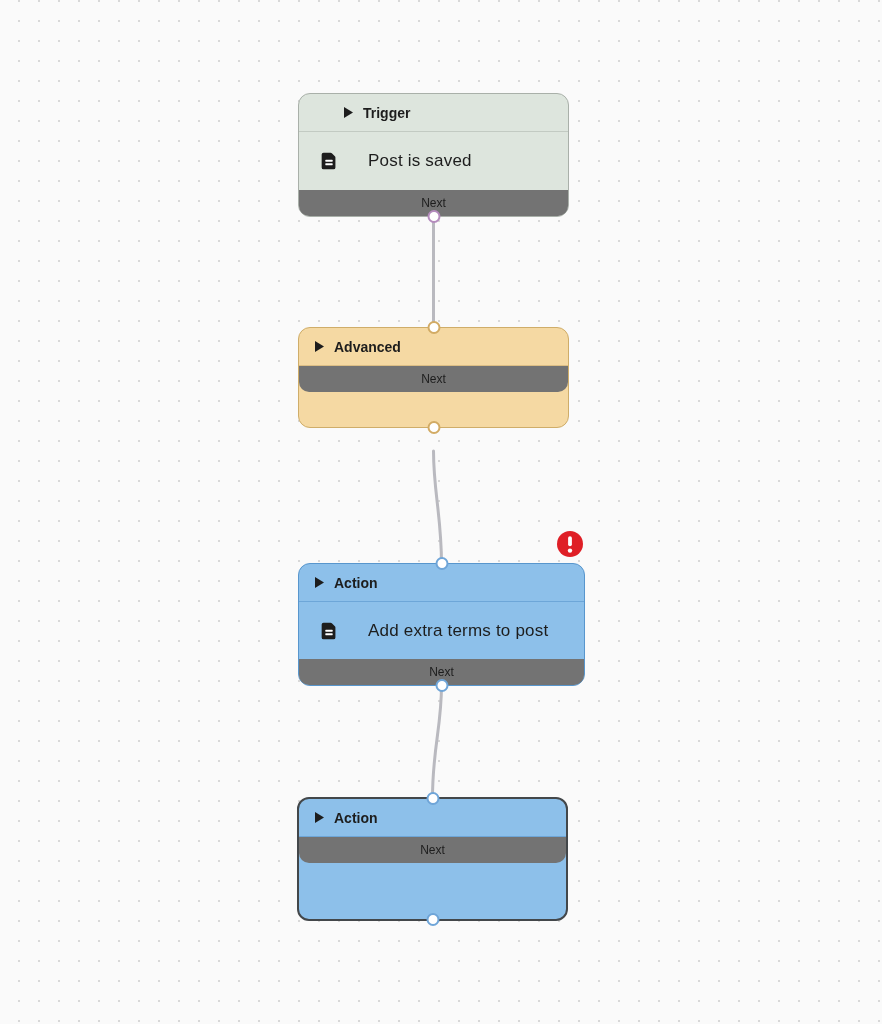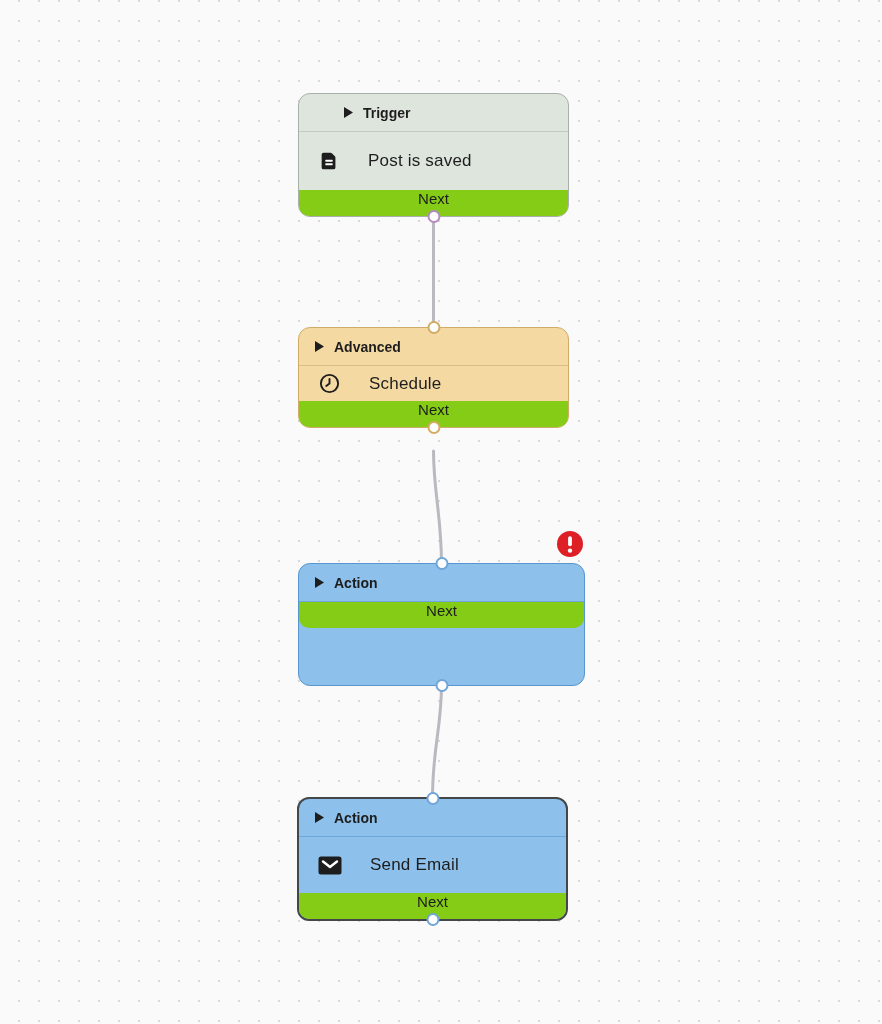--- a/index.html
+++ b/index.html
@@ -36,24 +36,24 @@
   }
   .node-body{
     flex:1;
     display:flex;align-items:center;gap:28px;
     padding:0 19px;
     font-size:17px;font-weight:500;
     letter-spacing:.2px;
   }
   .node-footer{
     height:26px;flex:0 0 26px;
-    background:#84cc16;
+    background:#737373;
     border-radius:0 0 10px 10px;
-    display:flex;align-items:flex-start;justify-content:center;
-    font-size:15px;
+    display:flex;align-items:center;justify-content:center;
+    font-size:12px;
   }
   .icon{display:inline-flex;align-items:center;justify-content:center;line-height:0;}
 
   
   .node--trigger{left:298px;top:93px;width:271px;height:124px;background:#dde5dd;border:1.5px solid #a9b0a9;}
   .node--trigger .node-header{border-bottom-color:#c2cac2;padding-left:45px;}
   .node--trigger .port{border-color:#b48bbd;}
   
   .node--advanced{left:298px;top:327px;width:271px;height:101px;background:#f5d9a3;border:1.5px solid #cfad69;}
   .node--advanced .node-header{border-bottom-color:#dcbe85;}
@@ -125,29 +125,20 @@
   <div class="node node--advanced">
     <span class="port port--in"></span>
     <div class="node-header">
       <span class="icon">
         <svg width="9" height="11" viewBox="0 0 9 11">
             <path d="M0 0 L9 5.5 L0 11 Z" fill="#1d1d1d"></path>
           </svg>
       </span>
       <span>Advanced</span>
     </div>
-    <div class="node-body">
-      <span class="icon">
-        <svg width="23" height="23" viewBox="0 0 24 24" fill="none" stroke="#1d1d1d" stroke-width="2">
-            <circle cx="12" cy="12" r="9"></circle>
-            <path d="M12 7.2 V12 L8.6 14.6" stroke-linecap="round" stroke-linejoin="round"></path>
-          </svg>
-      </span>
-      <span>Schedule</span>
-    </div>
     <div class="node-footer">
       <span>Next</span>
     </div>
     <span class="port port--out"></span>
   </div>
 
   <div class="node node--action1">
     <span class="error-badge">
       <svg width="26" height="26" viewBox="0 0 26 26">
           <circle cx="13" cy="13" r="13" fill="#df1f26"></circle>
@@ -157,44 +148,45 @@
     </span>
     <span class="port port--in"></span>
     <div class="node-header">
       <span class="icon">
         <svg width="9" height="11" viewBox="0 0 9 11">
             <path d="M0 0 L9 5.5 L0 11 Z" fill="#1d1d1d"></path>
           </svg>
       </span>
       <span>Action</span>
     </div>
+    <div class="node-body">
+      <span class="icon">
+        <svg width="22" height="22" viewBox="0 0 24 24">
+            <path d="M5.5 3 h8.2 a2 2 0 0 1 1.4 .6 l3.3 3.3 a2 2 0 0 1 .6 1.4 V19 a2 2 0 0 1 -2 2 h-11 a2 2 0 0 1 -2 -2 V5 a2 2 0 0 1 2 -2 Z" fill="#1d1d1d"></path>
+            <rect x="8" y="10.6" width="8" height="2.1" rx="0.5" fill="#fff"></rect>
+            <rect x="8" y="14.4" width="8" height="2.1" rx="0.5" fill="#fff"></rect>
+          </svg>
+      </span>
+      <span>Add extra terms to post</span>
+    </div>
     <div class="node-footer">
       <span>Next</span>
     </div>
     <span class="port port--out"></span>
   </div>
 
   <div class="node node--action2">
     <span class="port port--in"></span>
     <div class="node-header">
       <span class="icon">
         <svg width="9" height="11" viewBox="0 0 9 11">
             <path d="M0 0 L9 5.5 L0 11 Z" fill="#1d1d1d"></path>
           </svg>
       </span>
       <span>Action</span>
     </div>
-    <div class="node-body">
-      <span class="icon">
-        <svg width="24" height="19" viewBox="0 0 24 19">
-            <rect x="0.5" y="0.5" width="23" height="18" rx="2.5" fill="#1d1d1d"></rect>
-            <path d="M5 5.5 L12 11 L19 5.5" stroke="#fff" stroke-width="2.4" fill="none" stroke-linecap="round" stroke-linejoin="round"></path>
-          </svg>
-      </span>
-      <span>Send Email</span>
-    </div>
     <div class="node-footer">
       <span>Next</span>
     </div>
     <span class="port port--out"></span>
   </div>
 
 </div>
 
 </body></html>

